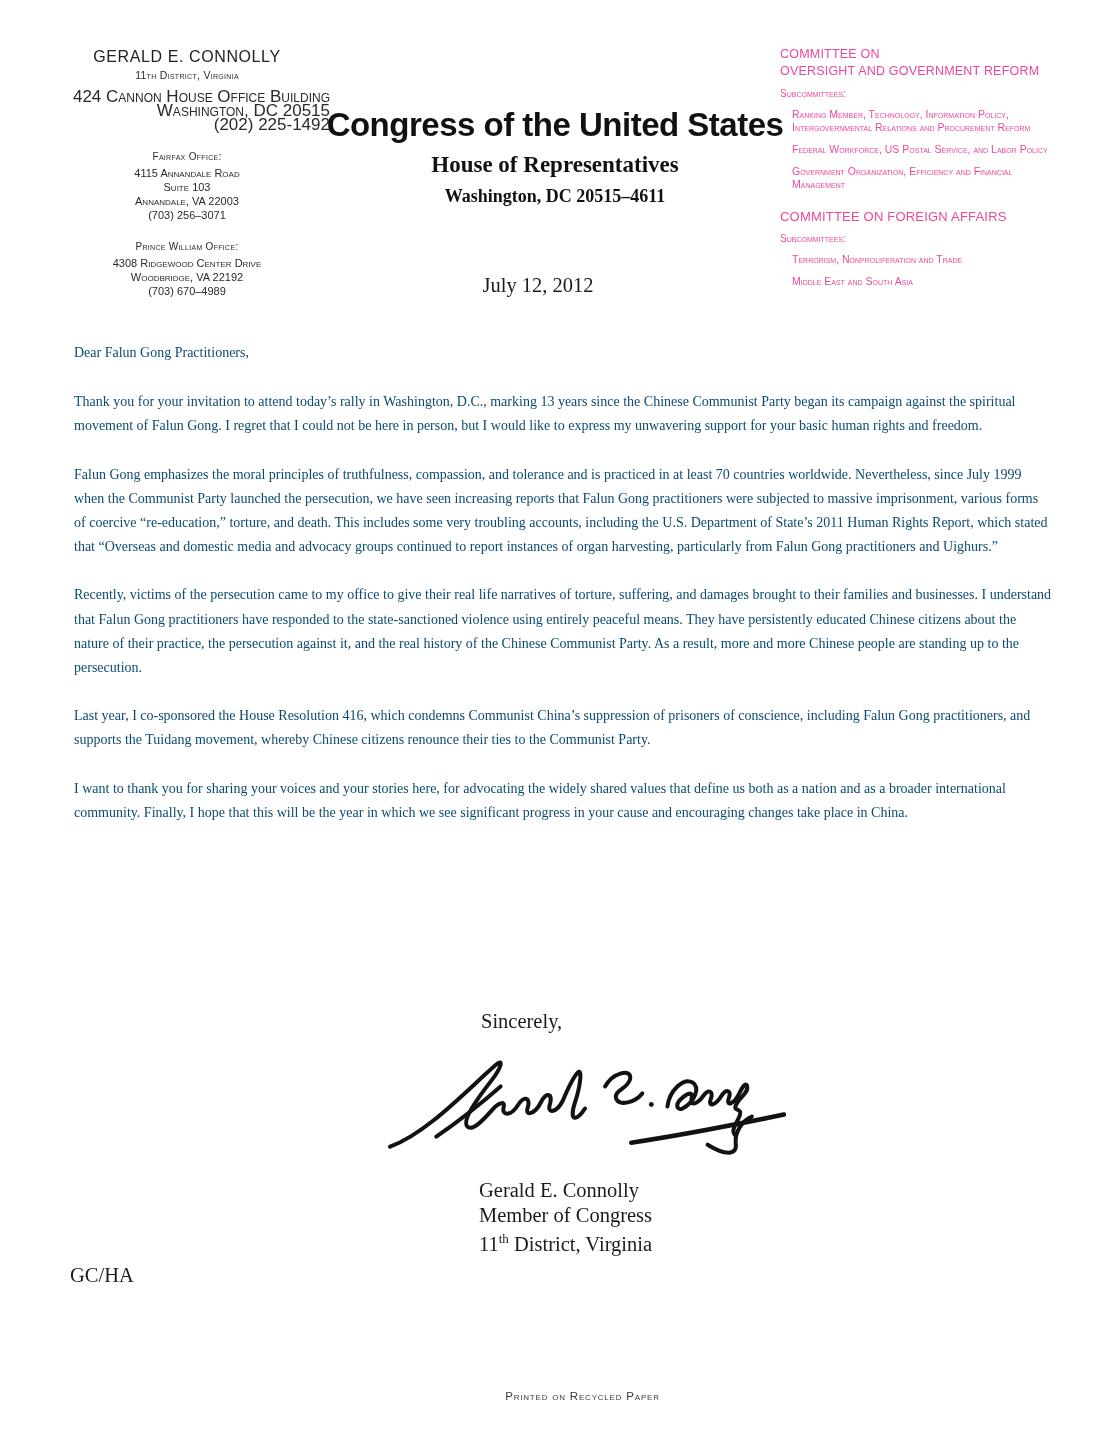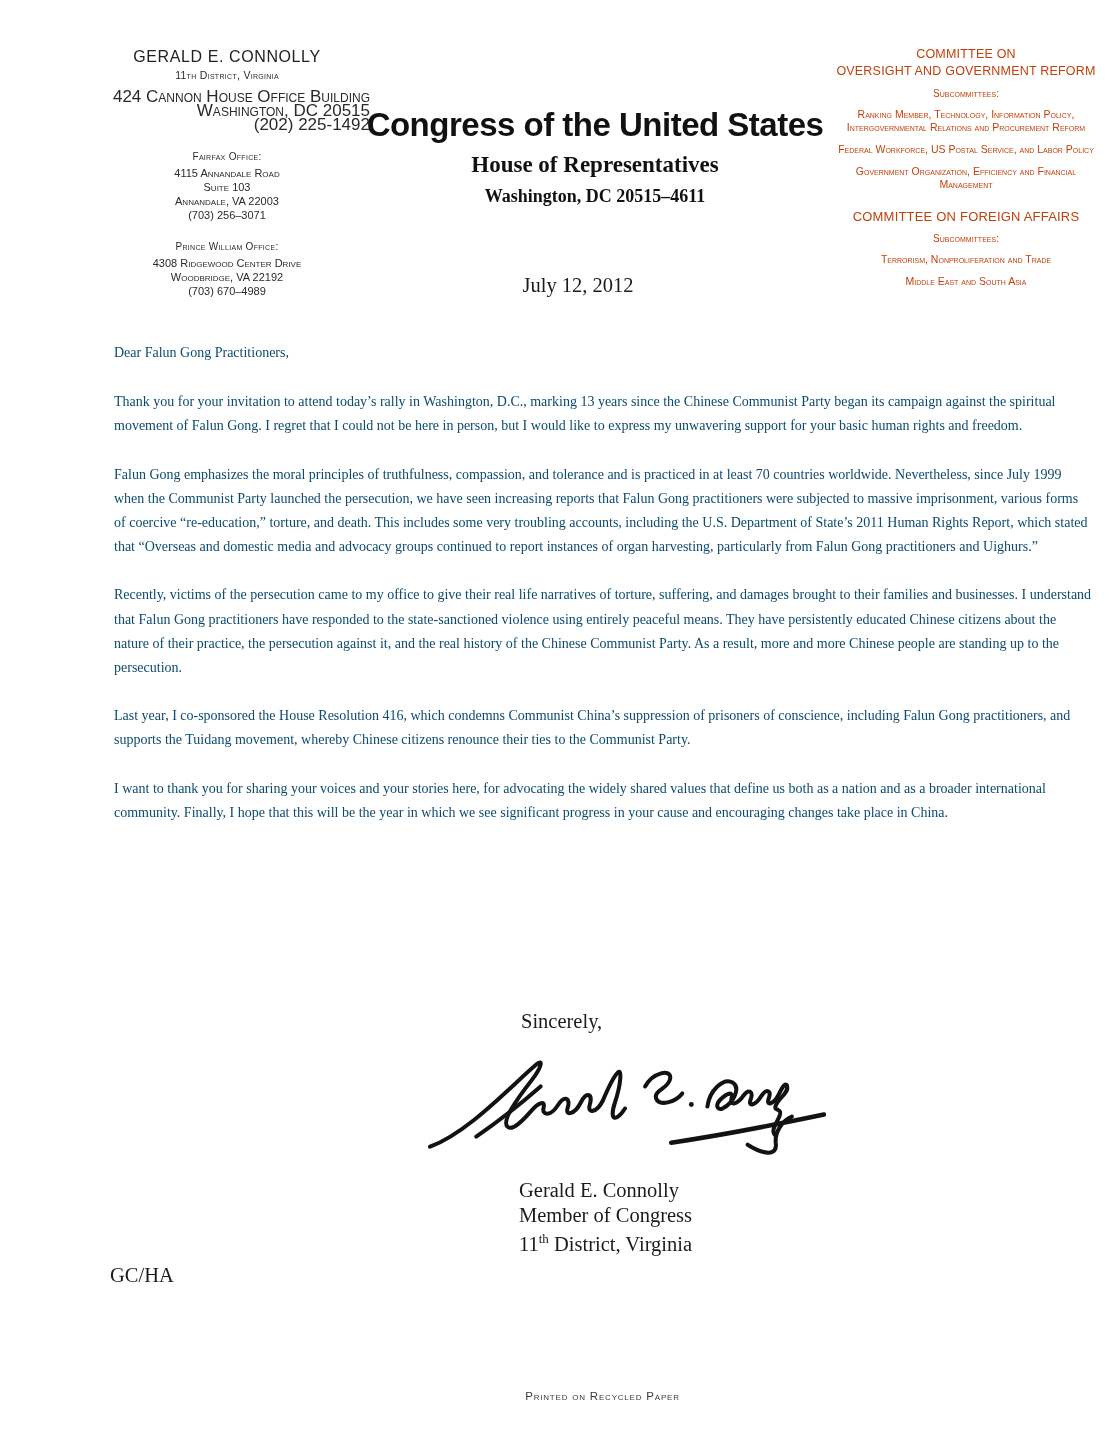--- a/index.html
+++ b/index.html
@@ -4,21 +4,21 @@
 <style>
   html, body { margin: 0; padding: 0; }
   body {
     width: 1109px; height: 1440px;
     background: #ffffff;
     position: relative;
     font-family: "Liberation Serif", serif;
     color: #1b1b1b;
     overflow: hidden;
   }
-  .page { position: absolute; inset: 0; margin-left: 40px; }
+  .page { position: absolute; inset: 0; }
 
   
   .lh-left {
     position: absolute; left: 44px; top: 48px; width: 286px;
     text-align: center;
     font-family: "Liberation Sans", sans-serif;
     font-variant: small-caps;
     color: #2a2a2a;
   }
   .lh-member-name { font-size: 16px; letter-spacing: 0.6px; font-variant: normal; color: #222; }
@@ -45,23 +45,22 @@
     font-size: 18px; margin-top: 6px; line-height: 25px;
   }
   .date-line {
     position: absolute; left: 318px; top: 274px; width: 440px;
     text-align: center; font-size: 20.5px;
   }
 
   
   .lh-right {
     position: absolute; left: 780px; top: 46px; width: 292px;
-    text-align: center;
     font-family: "Liberation Sans", sans-serif;
-    color: #c2410c;
+    color: #ec4899;
   }
   .lh-committee { font-size: 12.5px; line-height: 17px; letter-spacing: 0.2px; }
   .lh-sub-label { font-variant: small-caps; font-size: 10px; margin-top: 8px; }
   .lh-sub-item { font-variant: small-caps; font-size: 10.5px; line-height: 13px; margin-top: 9px; padding: 0 12px; }
   .lh-committee-2 { font-size: 13px; margin-top: 17px; letter-spacing: 0.2px; }
 
   
   .letter-body {
     position: absolute; left: 74px; top: 341px; width: 978px;
     font-size: 14px; line-height: 24.2px; color: #0c4a6e;

